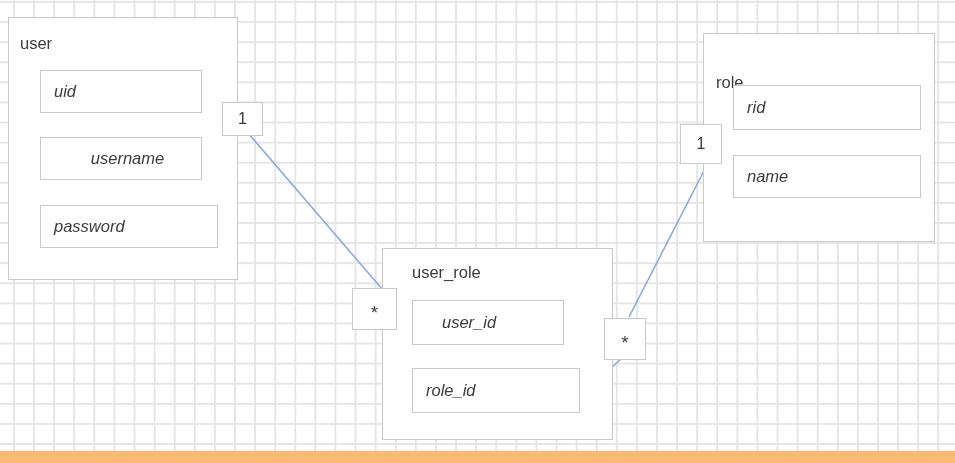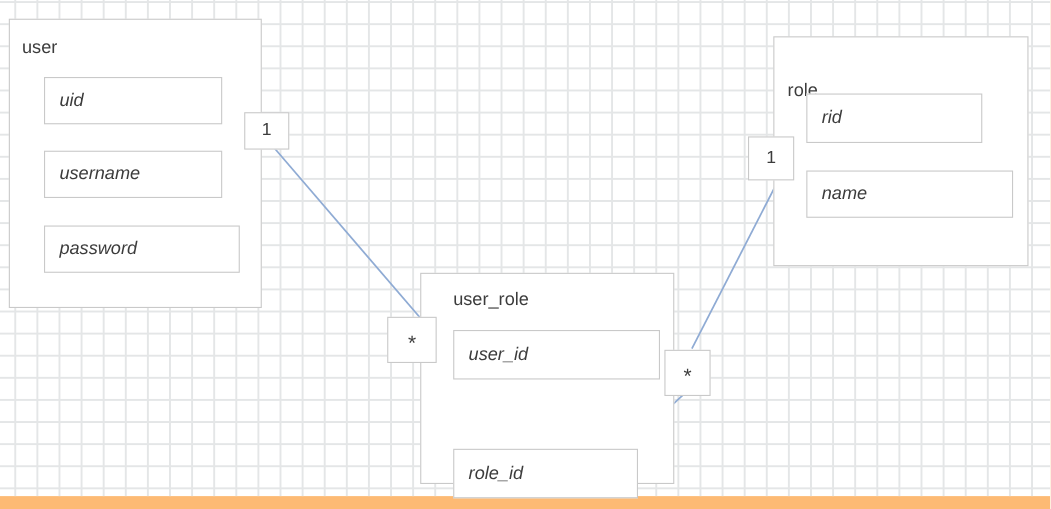--- a/index.html
+++ b/index.html
@@ -101,37 +101,37 @@
       <line x1="629" y1="317" x2="708" y2="163" stroke="#8fabd4" stroke-width="1.6"></line>
       <line x1="715" y1="123" x2="734" y2="107" stroke="#8fabd4" stroke-width="1.6"></line>
     </svg>
 
   <div id="entity-layer">
       <div class="entity" style="left: 8px; top: 17px; width: 230px; height: 263px;"></div>
       <div class="entity-title" style="left: 20px; top: 35px;">user</div>
       <div class="attr" style="left: 40px; top: 70px; width: 162px; height: 43px;">
         <span class="attr-label">uid</span>
       </div>
-      <div class="attr" style="left: 40px; top: 137px; width: 162px; height: 43px;">
+      <div class="attr" style="left: 40px; top: 137px; width: 162px; height: 43px; justify-content: center;">
         <span class="attr-label">username</span>
       </div>
       <div class="attr" style="left: 40px; top: 205px; width: 178px; height: 43px;">
         <span class="attr-label">password</span>
       </div>
       <div class="entity" style="left: 382px; top: 248px; width: 231px; height: 192px;"></div>
       <div class="entity-title" style="left: 412px; top: 264px;">user_role</div>
-      <div class="attr" style="left: 412px; top: 300px; width: 188px; height: 45px;">
+      <div class="attr" style="left: 412px; top: 300px; width: 152px; height: 45px; padding-left: 16px;">
         <span class="attr-label">user_id</span>
       </div>
-      <div class="attr" style="left: 412px; top: 368px; width: 168px; height: 45px; margin-top: 40px;">
+      <div class="attr" style="left: 412px; top: 368px; width: 168px; height: 45px;">
         <span class="attr-label">role_id</span>
       </div>
       <div class="entity" style="left: 703px; top: 33px; width: 232px; height: 209px;"></div>
       <div class="entity-title" style="left: 716px; top: 50px; margin-top: 24px;">role</div>
-      <div class="attr" style="left: 733px; top: 85px; width: 160px; height: 45px;">
+      <div class="attr" style="left: 733px; top: 85px; width: 188px; height: 45px;">
         <span class="attr-label">rid</span>
       </div>
       <div class="attr" style="left: 733px; top: 155px; width: 188px; height: 43px;">
         <span class="attr-label">name</span>
       </div>
     </div>
 
   <div id="badge-layer">
       <div class="card-badge" style="left: 222px; top: 102px; width: 41px; height: 34px;">1</div>
       <div class="card-badge star" style="left: 352px; top: 288px; width: 45px; height: 42px;">*</div>

